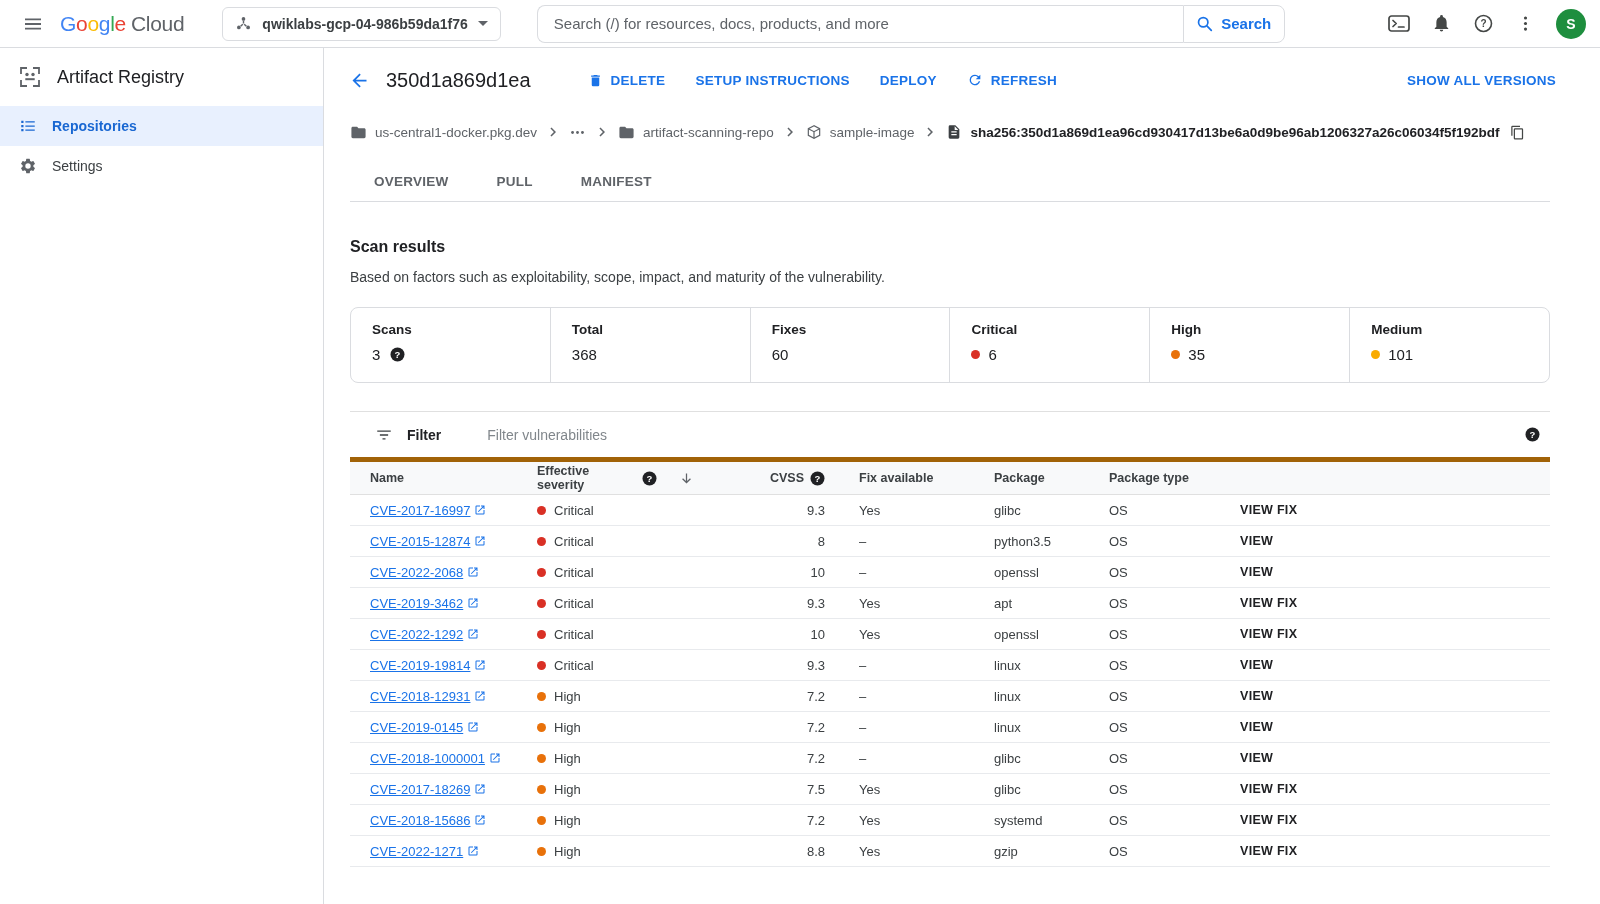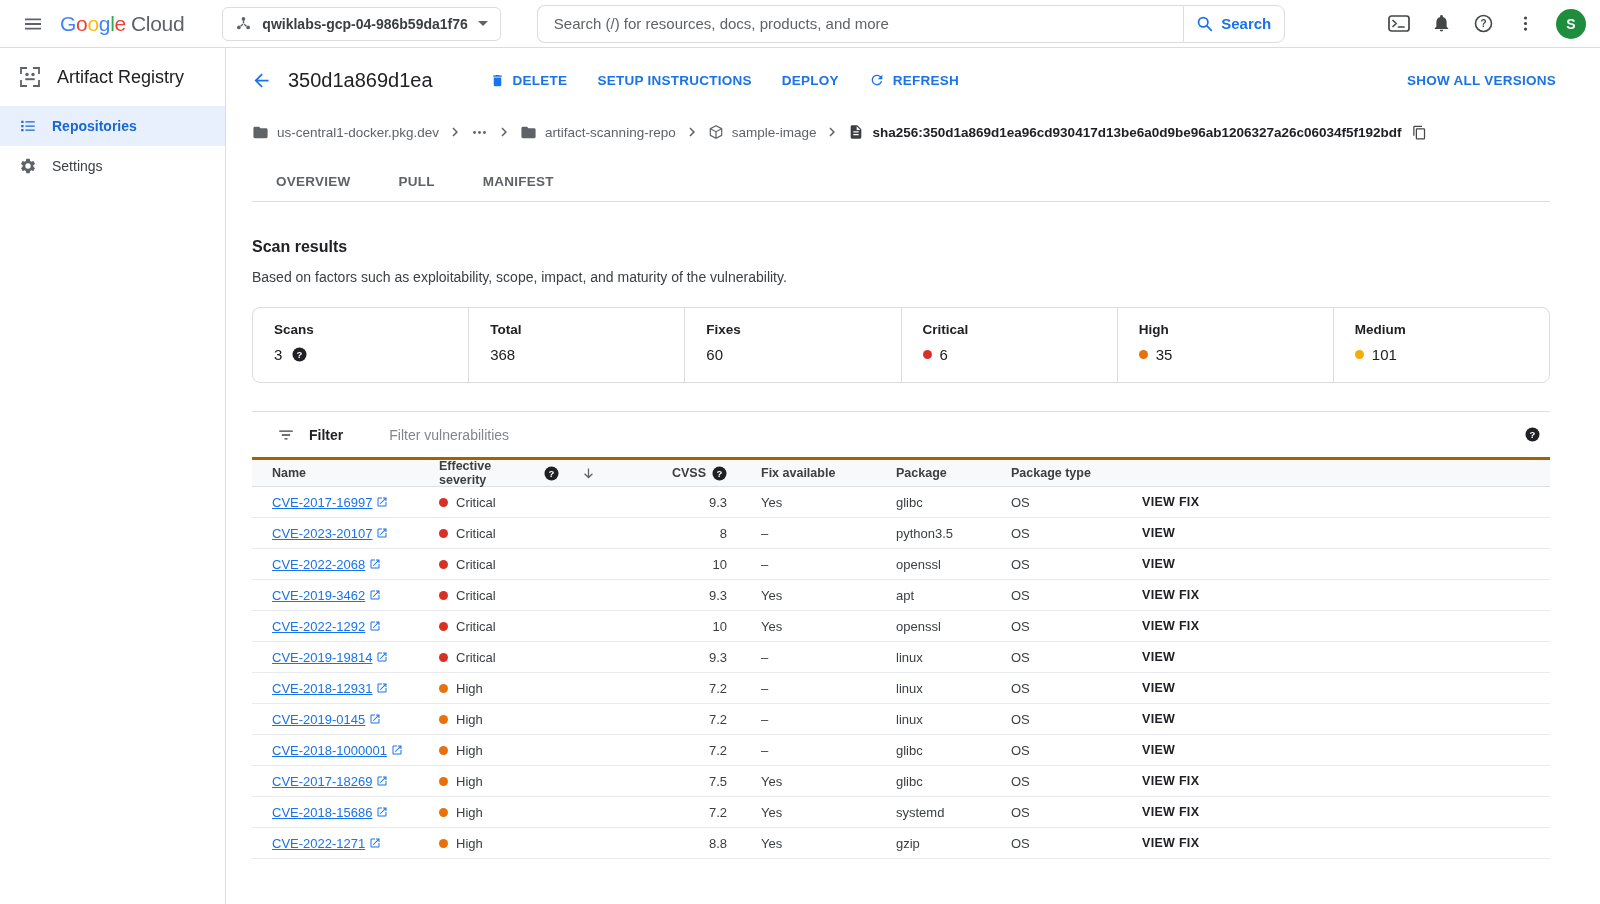--- a/index.html
+++ b/index.html
@@ -20,21 +20,21 @@
     font-size:15px; color:#202124; outline:none; font-family:inherit; background:#fff; }
   .search-input::placeholder { color:#5f6368; }
   .search-btn { width:102px; border:1px solid #dadce0; border-radius:0 8px 8px 0; background:#fff; color:#1a73e8;
     font-size:15px; font-weight:700; display:flex; align-items:center; justify-content:center; gap:8px; cursor:pointer; }
   .topbar-right { margin-left:auto; display:flex; align-items:center; gap:4px; }
   .avatar { width:30px; height:30px; border-radius:50%; background:#1e8e3e; color:#fff; display:flex; align-items:center;
     justify-content:center; font-size:14px; font-weight:700; margin-left:8px; cursor:pointer; border:none; }
 
   
   .shell { display:flex; height:856px; }
-  .sidebar { width:226px; flex-shrink:0; border-right:1px solid #dadce0; }
+  .sidebar { width:324px; flex-shrink:0; border-right:1px solid #dadce0; }
   .product-header { height:58px; display:flex; align-items:center; gap:15px; padding-left:18px; }
   .product-name { font-size:18px; color:#202124; }
   .nav-item { height:40px; display:flex; align-items:center; gap:15px; padding-left:19px; font-size:14px; color:#3c4043; cursor:pointer; }
   .nav-item .icon { color:#5f6368; }
   .nav-item.selected { background:#e8f0fe; color:#1967d2; font-weight:700; }
   .nav-item.selected .icon { color:#1967d2; }
 
   .main { flex:1; overflow:hidden; }
 
   
@@ -74,21 +74,21 @@
   .dot { width:9px; height:9px; border-radius:50%; display:inline-block; flex-shrink:0; }
 
   
   .filter-section { margin-top:28px; border-top:1px solid #e0e0e0; }
   .filter-row { height:45px; display:flex; align-items:center; padding:0 10px 0 25px; }
   .filter-label { margin-left:14px; font-size:14px; font-weight:700; color:#202124; }
   .filter-input { margin-left:46px; flex:1; border:none; outline:none; font-size:14px; color:#be185d; font-family:inherit; }
   .filter-input::placeholder { color:#80868b; }
   .filter-help { margin-left:auto; cursor:pointer; }
 
-  .thead { display:flex; align-items:center; height:30px; background:#f8f9fa; border-top:3px solid #a16207;
+  .thead { display:flex; align-items:center; height:38px; background:#f8f9fa; border-top:5px solid #a16207;
     border-bottom:1px solid #e0e0e0; padding:0 20px; font-size:12.5px; font-weight:700; color:#3c4043; }
   .cell { display:flex; align-items:center; }
   .col-name  { width:167px; }
   .col-sev   { width:157px; gap:8px; }
   .col-cvss  { width:131px; justify-content:flex-end; margin-right:34px; gap:6px; }
   .col-fix   { width:135px; }
   .col-pkg   { width:115px; }
   .col-ptype { width:131px; }
   .col-action{ flex:1; }
   .th-help { margin-left:7px; cursor:pointer; }
@@ -447,21 +447,21 @@
               <div class="cell col-cvss">9.3</div>
               <div class="cell col-fix">Yes</div>
               <div class="cell col-pkg">glibc</div>
               <div class="cell col-ptype">OS</div>
               <div class="cell col-action">
                 <button class="row-action">VIEW FIX</button>
               </div>
             </div>
             <div class="trow">
               <div class="cell col-name">
-                <a class="cve-link">CVE-2023-20107</a>
+                <a class="cve-link">CVE-2015-12874</a>
                 <span class="icon">
                   <svg width="12" height="12" viewBox="0 0 24 24" fill="#1a73e8">
                     <path d="M19 19H5V5h7V3H5a2 2 0 0 0-2 2v14a2 2 0 0 0 2 2h14a2 2 0 0 0 2-2v-7h-2zM14 3v2h3.59l-9.83 9.83 1.41 1.41L19 6.41V10h2V3z"></path>
                   </svg>
                 </span>
               </div>
               <div class="cell col-sev">
                 <span class="dot" style="background: rgb(217, 48, 37);"></span>
                 <span>Critical</span>
               </div>

